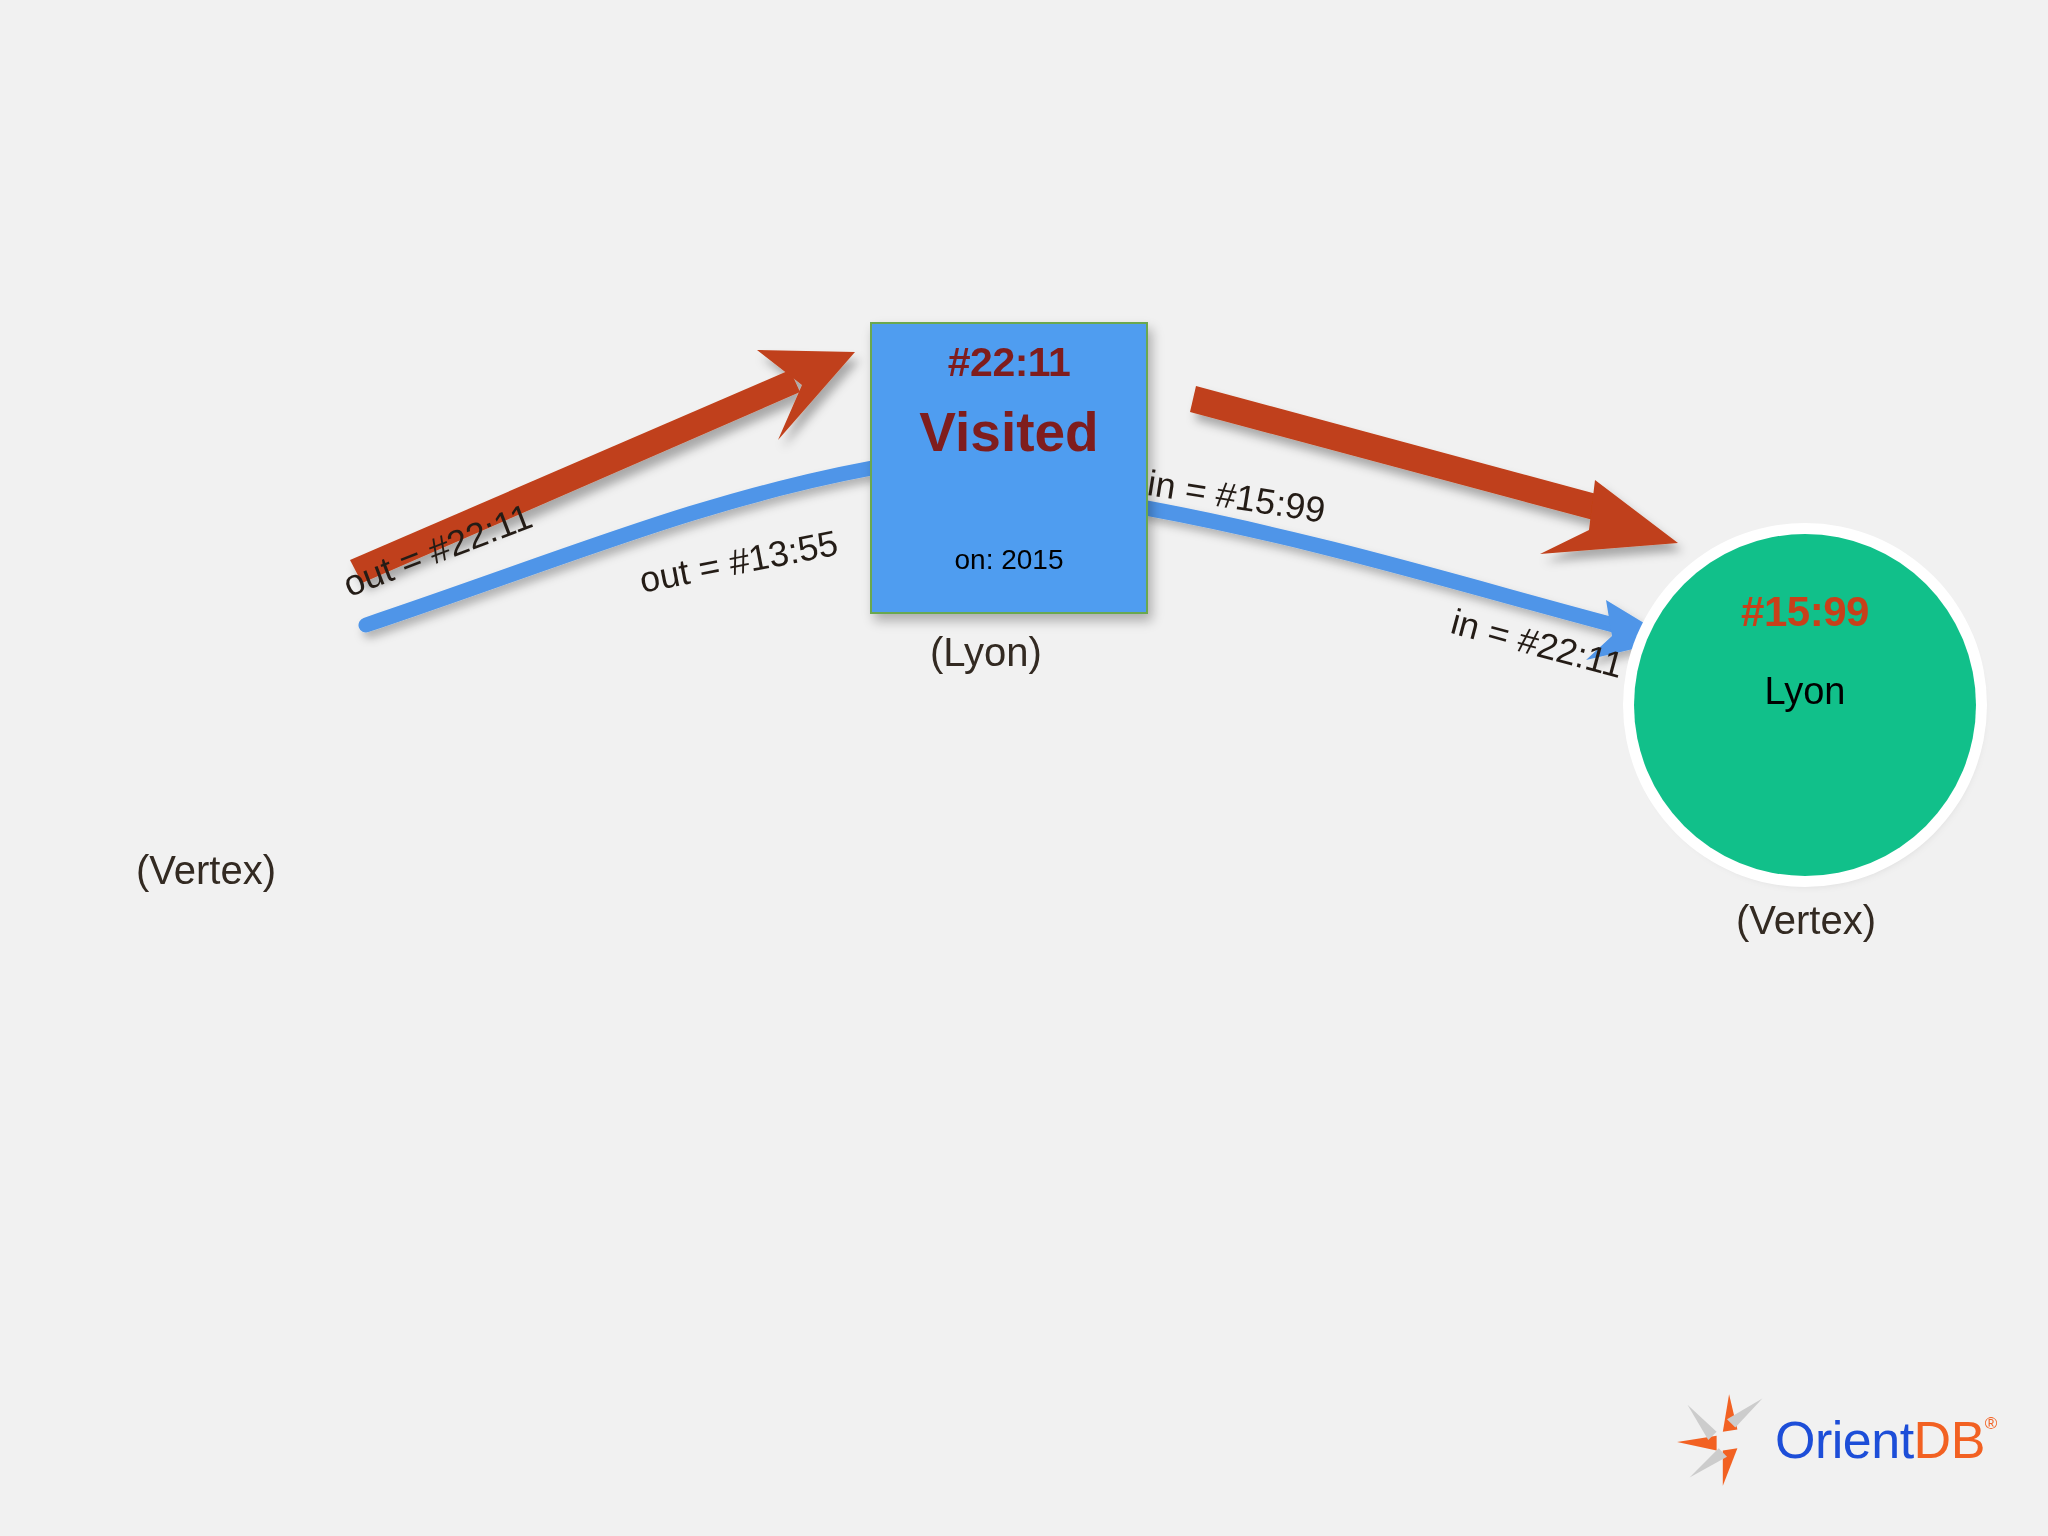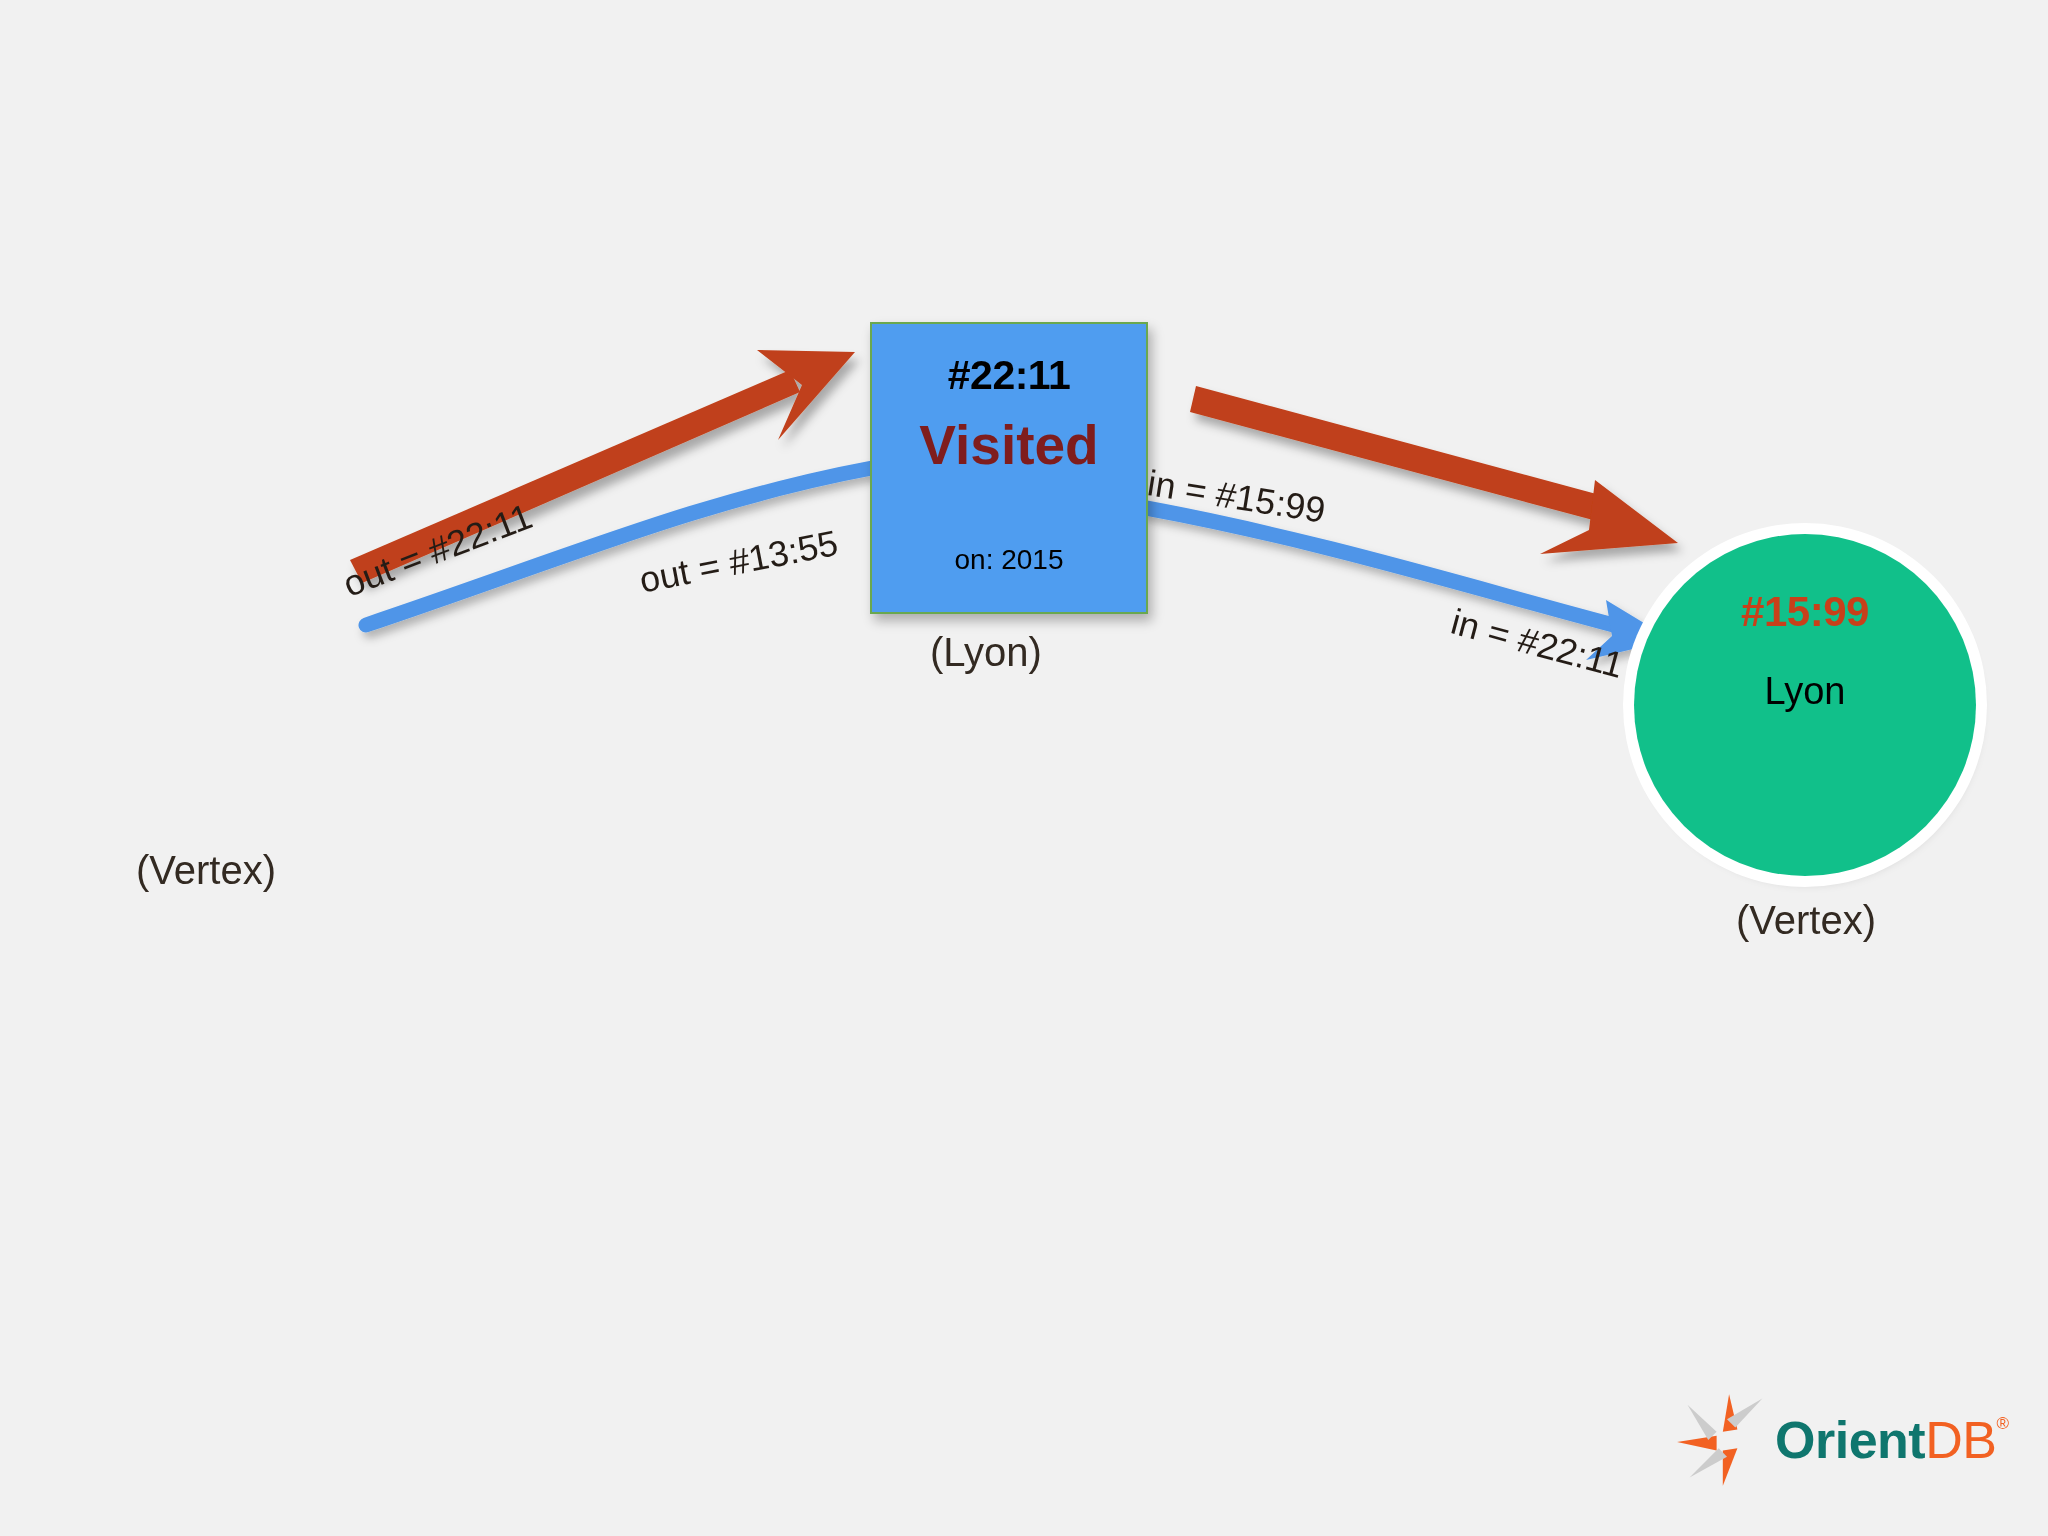--- a/index.html
+++ b/index.html
@@ -67,24 +67,24 @@
     background: #4f9df0;
     border: 2px solid #6aa84f;
     box-sizing: border-box;
     box-shadow: 4px 7px 11px rgba(0,0,0,0.28);
     display: flex;
     flex-direction: column;
     align-items: center;
     z-index: 6;
   }
   #edge-box .rid {
-    color: #000000;
+    color: #7f1d1d;
     font-weight: bold;
     font-size: 41px;
-    margin-top: 28px;
+    margin-top: 15px;
     letter-spacing: -0.5px;
   }
   #edge-box .ename {
     color: #7f1d1d;
     font-weight: bold;
     font-size: 55px;
     margin-top: 14px;
   }
   #edge-box .prop {
     color: #000000;
@@ -129,21 +129,21 @@
     z-index: 9;
   }
   #orientdb-logo .mark { width: 104px; height: 104px; flex: 0 0 104px; }
   #orientdb-logo .wordmark {
     font-size: 52px;
     letter-spacing: -0.5px;
     margin-left: -4px;
     display: flex;
     align-items: flex-start;
   }
-  #orientdb-logo .word-orient { color: #0f766e; font-weight: bold; }
+  #orientdb-logo .word-orient { color: #1d4ed8; font-weight: normal; }
   #orientdb-logo .word-db { color: #f26122; font-weight: normal; }
   #orientdb-logo .word-reg { color: #f26122; font-size: 17px; margin-top: 4px; }
 </style>
 </head>
 <body>
 
 <div id="stage">
 
   <svg id="edges-layer" viewBox="0 0 2048 1536" xmlns="http://www.w3.org/2000/svg">
     <defs>

